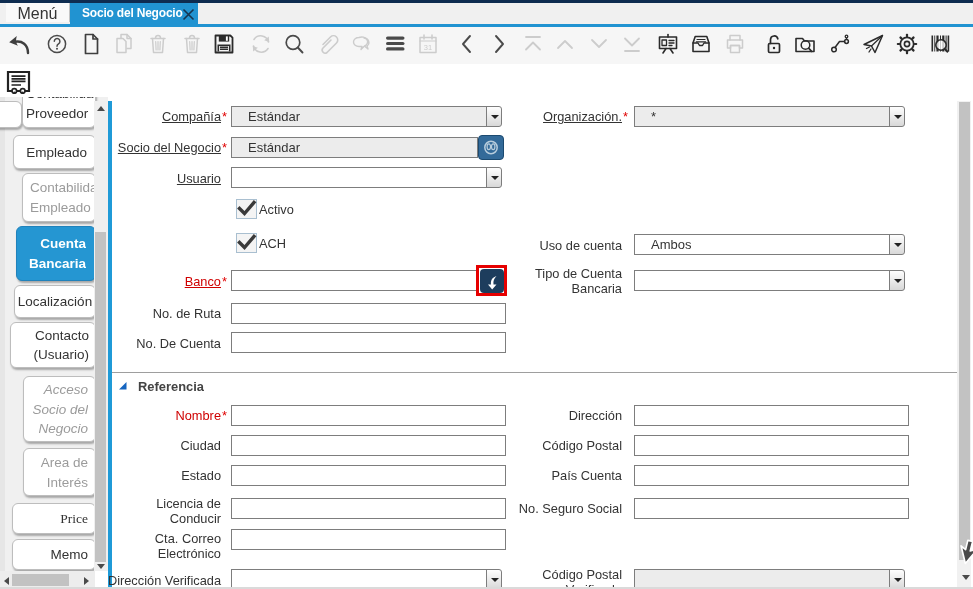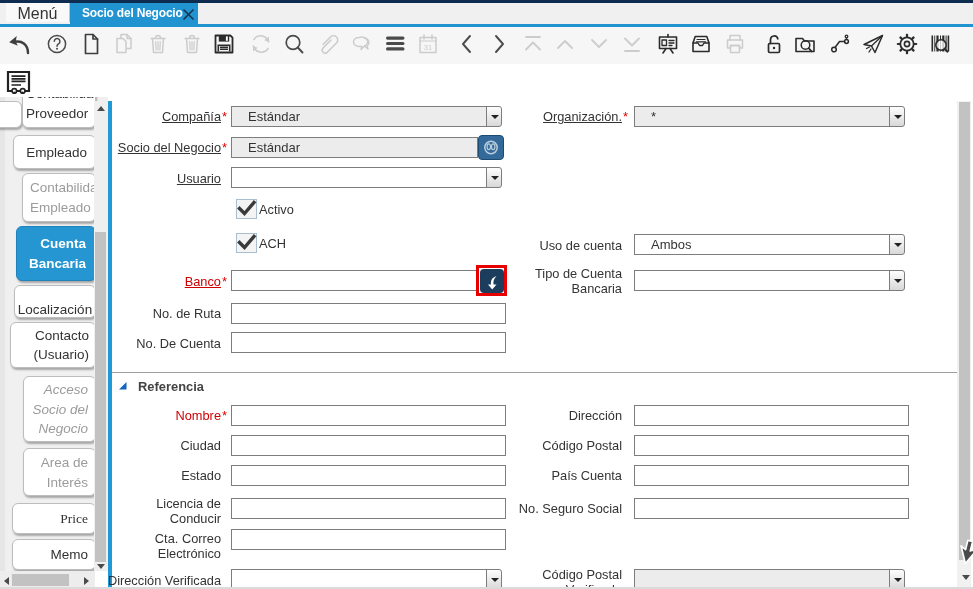--- a/index.html
+++ b/index.html
@@ -202,21 +202,21 @@
       <div>Empleado</div>
     </div>
 <div class="stab dis" style="left:22px;top:76px;width:74px;height:49px;text-align:left;line-height:19.5px;padding-top:4px;padding-left:7px;">
       <div>Contabilida</div>
       <div>Empleado</div>
     </div>
 <div class="stab sel" style="left:16px;top:129px;width:80px;height:55px;text-align:right;line-height:19.5px;padding-top:7px;padding-right:9px;">
       <div>Cuenta</div>
       <div>Bancaria</div>
     </div>
-<div class="stab " style="left:14px;top:188px;width:82px;height:33px;text-align:center;line-height:19px;padding-top:14px;">
+<div class="stab " style="left:14px;top:188px;width:82px;height:33px;text-align:center;line-height:19px;padding-top:6px;">
       <div>Localización</div>
     </div>
 <div class="stab " style="left:10px;top:225px;width:86px;height:46px;text-align:right;line-height:19px;padding-top:3px;padding-right:6px;">
       <div>Contacto</div>
       <div>(Usuario)</div>
     </div>
 <div class="stab dis" style="left:23px;top:351px;width:73px;height:48px;text-align:right;line-height:19.5px;padding-top:4px;padding-right:7px;">
       <div>Area de</div>
       <div>Interés</div>
     </div>

